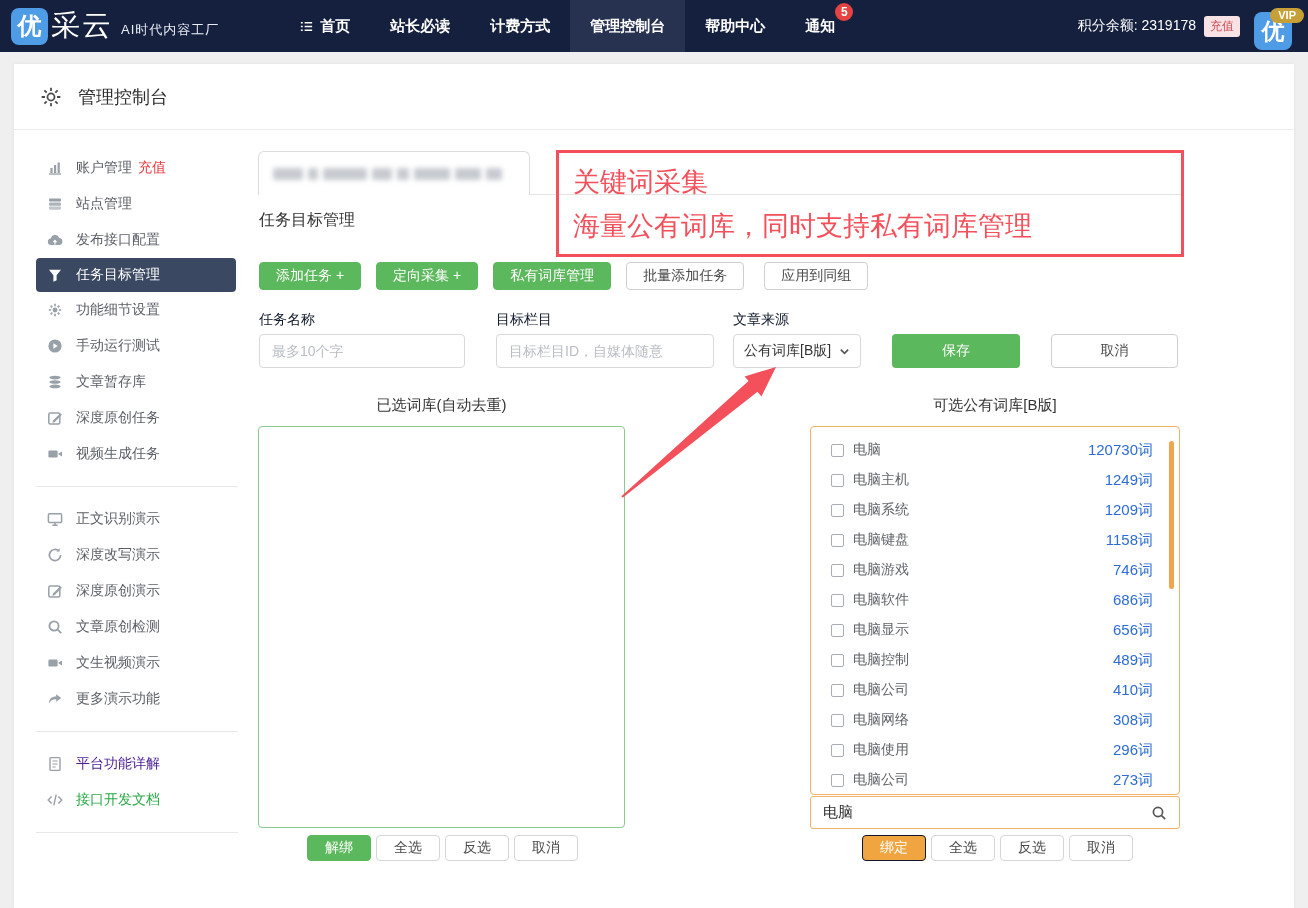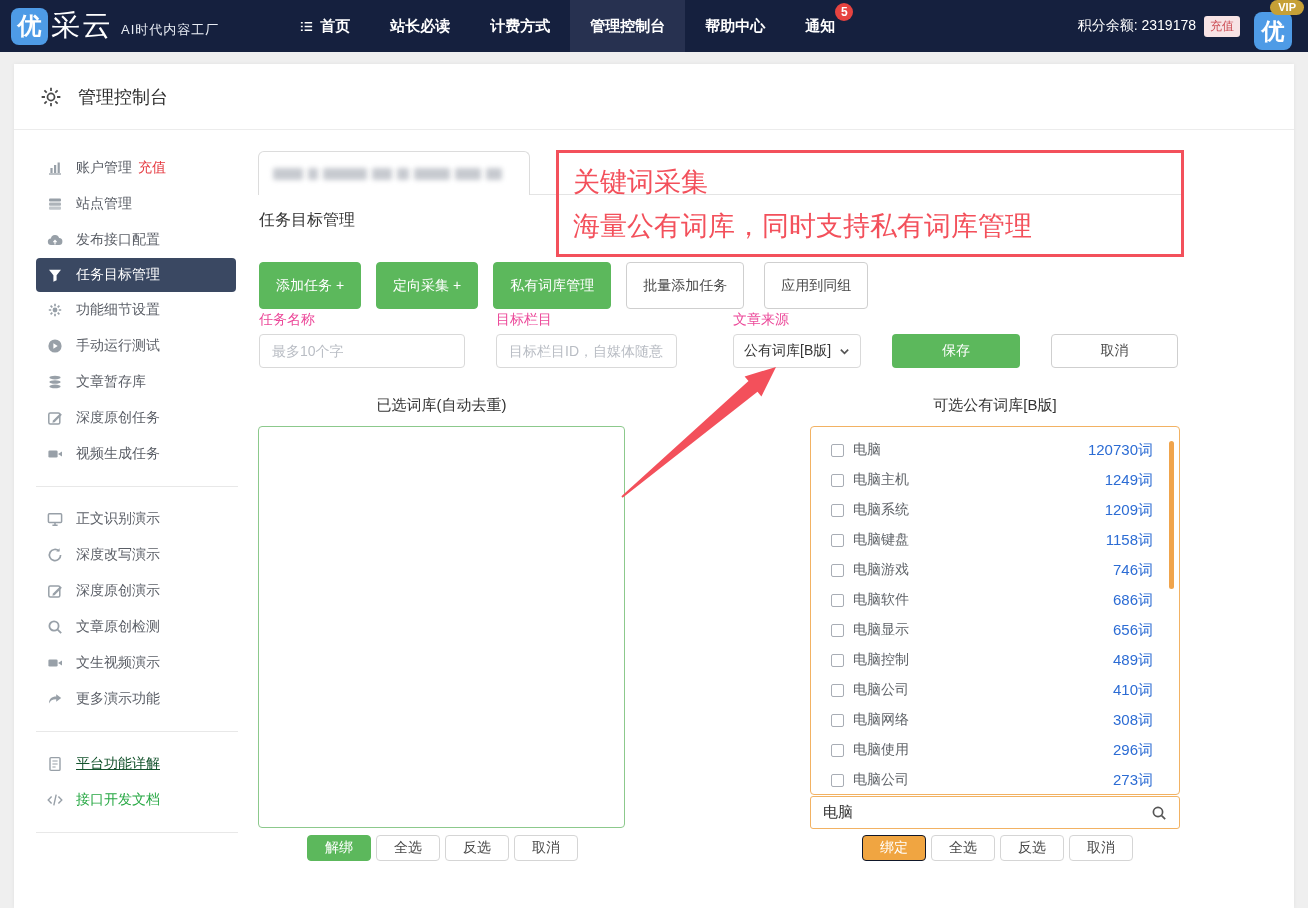--- a/index.html
+++ b/index.html
@@ -14,21 +14,21 @@
   .logo-sub { color:#e8ecf4; font-size:13px; margin-left:8px; margin-top:8px; letter-spacing:1px; }
   .nav-menu { display:flex; align-items:stretch; height:52px; margin-left:60px; }
   .nav-item { position:relative; display:flex; align-items:center; gap:6px; padding:0 20px; color:#fff; font-size:15px; font-weight:bold; cursor:pointer; }
   .nav-item.active { background:#273150; }
   .nav-item .nav-badge { position:absolute; top:3px; right:2px; min-width:18px; height:18px; border-radius:9px; background:#e64340; color:#fff; font-size:12px; line-height:18px; text-align:center; padding:0 4px; }
   .nav-right { margin-left:auto; display:flex; align-items:center; margin-right:10px; }
   .balance { color:#fff; font-size:14px; }
   .recharge-chip { background:#f7e3e5; color:#cc4a52; font-size:12px; border-radius:3px; padding:2px 6px; margin-left:8px; cursor:pointer; }
   .avatar-wrap { position:relative; margin-left:14px; width:44px; height:52px; }
   .avatar { position:absolute; left:0; top:12px; width:38px; height:38px; background:#4e9be6; border-radius:8px; color:#fff; font-size:23px; font-weight:bold; display:flex; align-items:center; justify-content:center; }
-  .vip-pill { position:absolute; right:-6px; top:0; background:#c6a036; color:#fff; font-size:11px; font-weight:bold; border-radius:9px; padding:1px 8px 2px; }
+  .vip-pill { position:absolute; right:-6px; top:8px; background:#c6a036; color:#fff; font-size:11px; font-weight:bold; border-radius:9px; padding:1px 8px 2px; }
 
   
   .card { position:absolute; left:14px; top:64px; width:1280px; height:844px; background:#fff; box-shadow:0 0 4px rgba(0,0,0,.06); }
   .page-header { height:66px; border-bottom:1px solid #ececec; display:flex; align-items:center; padding-left:26px; }
   .page-header .gear { color:#4a4a4a; margin-right:16px; width:22px; height:22px; }
   .page-title { font-size:18px; color:#2e2e2e; }
 
   .card-body { display:flex; height:777px; }
 
   
@@ -42,25 +42,25 @@
   svg.icon-svg { width:100%; height:100%; display:block; }
 
   
   .main { position:relative; flex:1; }
   .redacted-tab { position:absolute; left:0; top:21px; width:272px; height:44px; background:#fff; border:1px solid #dcdcdc; border-bottom:none; border-radius:6px 6px 0 0; display:flex; align-items:center; padding-left:14px; z-index:2; }
   .blurbit { display:inline-block; height:12px; background:#c7cad0; border-radius:2px; margin-right:5px; filter:blur(2.5px); }
   .tabline { position:absolute; left:0; top:64px; width:926px; height:1px; background:#e4e4e4; }
   .section-title { position:absolute; left:1px; top:80px; font-size:16px; color:#333; }
 
   .toolbar { position:absolute; left:1px; top:132px; height:34px; display:flex; }
-  .tbtn { height:47px; border-radius:4px; font-size:14px; padding:0 16px; display:flex; align-items:center; cursor:pointer; white-space:nowrap; }
+  .tbtn { height:28px; border-radius:4px; font-size:14px; padding:0 16px; display:flex; align-items:center; cursor:pointer; white-space:nowrap; }
   .tbtn.green { background:#5cb85c; color:#fff; border:1px solid #5cb85c; margin-right:15px; }
   .tbtn.plain { background:#fff; color:#4a4a4a; border:1px solid #cfcfcf; margin-right:20px; }
 
-  .form-label { position:absolute; top:181px; font-size:14px; color:#ec4899; }
+  .form-label { position:absolute; top:181px; font-size:14px; color:#0f172a; }
   .f-input { position:absolute; top:204px; height:34px; border:1px solid #d9d9d9; border-radius:4px; font-size:14px; padding:8px 12px; color:#333; font-family:inherit; }
   .f-input::placeholder { color:#b9bdc4; }
   .select-box { position:absolute; top:204px; left:475px; width:128px; height:34px; border:1px solid #d9d9d9; border-radius:4px; display:flex; align-items:center; padding:0 10px; font-size:14px; color:#333; cursor:pointer; }
   .select-box .chev { margin-left:auto; width:11px; height:11px; color:#555; }
   .btn-save { position:absolute; left:634px; top:204px; width:128px; height:34px; background:#5cb85c; border:none; border-radius:4px; color:#fff; font-size:14px; cursor:pointer; }
   .btn-cancel { position:absolute; left:793px; top:204px; width:127px; height:34px; background:#fff; border:1px solid #cfcfcf; border-radius:4px; color:#4a4a4a; font-size:14px; cursor:pointer; }
 
   .panel-title { position:absolute; top:266px; font-size:15px; color:#333; text-align:center; }
   .panel-title.left { left:0; width:367px; }
   .panel-title.right { left:552px; width:370px; }
@@ -292,21 +292,21 @@
           <span>更多演示功能</span>
         </div>
         <div class="side-divider"></div>
         <div class="side-item">
           <span class="sicon">
             <svg class="icon-svg" viewBox="0 0 16 16">
               <rect x="3" y="1.6" width="10" height="12.8" rx="1" fill="none" stroke="currentColor" stroke-width="1.4"></rect>
               <path d="M5.4 5h5.2M5.4 8h5.2M5.4 11h3.2" stroke="currentColor" stroke-width="1.2"></path>
             </svg>
           </span>
-          <span style="color: #14532d; text-decoration: underline;">平台功能详解</span>
+          <span style="color: #4c1d95;">平台功能详解</span>
         </div>
         <div class="side-item">
           <span class="sicon">
             <svg class="icon-svg" viewBox="0 0 16 16">
               <path d="m4.6 4.4-3.4 3.6 3.4 3.6M11.4 4.4l3.4 3.6-3.4 3.6M9.2 2.6 6.8 13.4" fill="none" stroke="currentColor" stroke-width="1.4"></path>
             </svg>
           </span>
           <span style="color: rgb(39, 168, 68);">接口开发文档</span>
         </div>
         <div class="side-divider"></div>
@@ -333,21 +333,21 @@
           <div class="tbtn green">私有词库管理</div>
           <div class="tbtn plain">批量添加任务</div>
           <div class="tbtn plain">应用到同组</div>
         </div>
 
       <span class="form-label" style="left:1px">任务名称</span>
       <span class="form-label" style="left:238px">目标栏目</span>
       <span class="form-label" style="left:475px">文章来源</span>
 
       <input class="f-input" style="left: 1px; width: 206px;" placeholder="最多10个字">
-      <input class="f-input" style="left: 238px; width: 181px;" placeholder="目标栏目ID，自媒体随意">
+      <input class="f-input" style="left: 238px; width: 218px;" placeholder="目标栏目ID，自媒体随意">
 
       <div class="select-box">
         <span>公有词库[B版]</span>
         <span class="chev">
           <svg class="icon-svg" viewBox="0 0 12 12">
               <path d="M2 4l4 4 4-4" fill="none" stroke="currentColor" stroke-width="1.8"></path>
             </svg>
         </span>
       </div>
 

